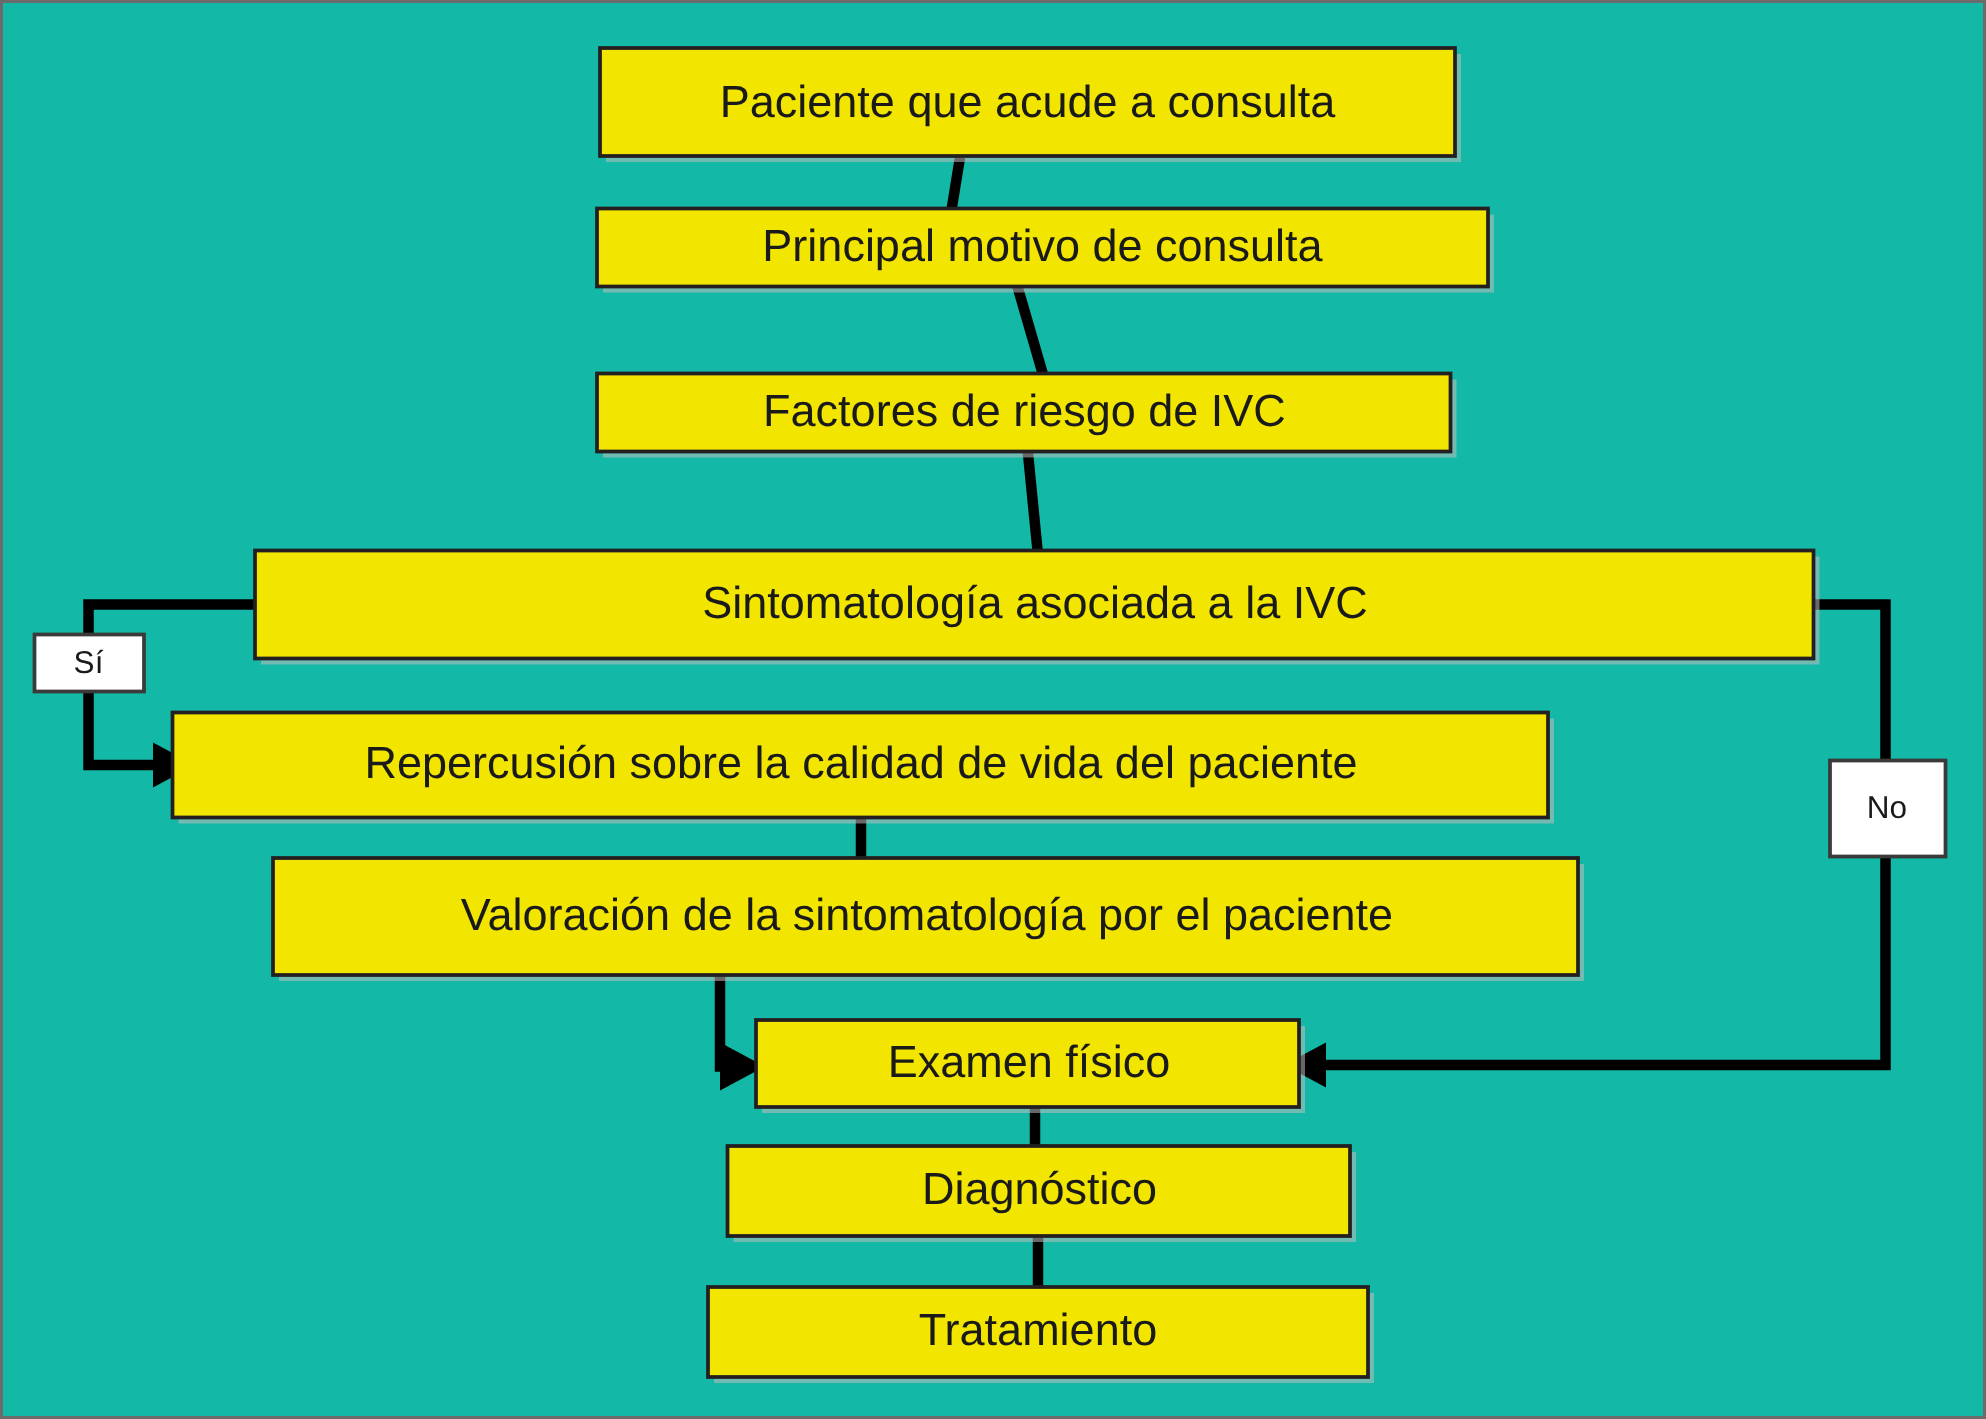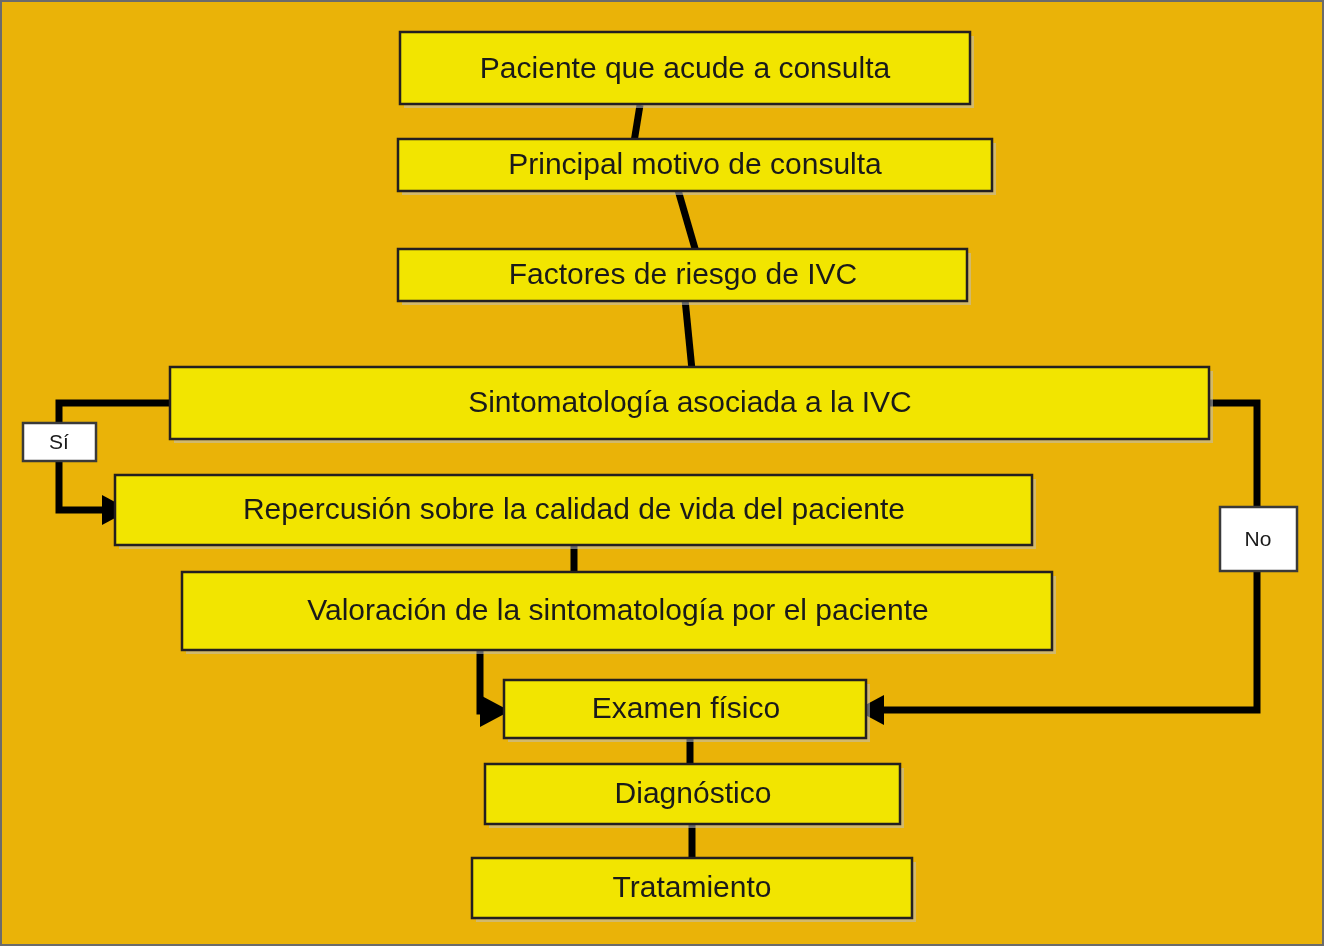--- a/index.html
+++ b/index.html
@@ -12,21 +12,21 @@
     height: 946px;
     font-family: "Liberation Sans", sans-serif;
     overflow: hidden;
   }
   #frame {
     position: relative;
     width: 1324px;
     height: 946px;
     box-sizing: border-box;
     border: 2px solid #6b6b6b;
-    background: #eab308;
+    background: #14b8a6;
   }
   #flow {
     display: block;
     width: 1320px;
     height: 942px;
   }
   .node-box {
     fill: #f2e500;
     stroke: #231f20;
     stroke-width: 2.5;

